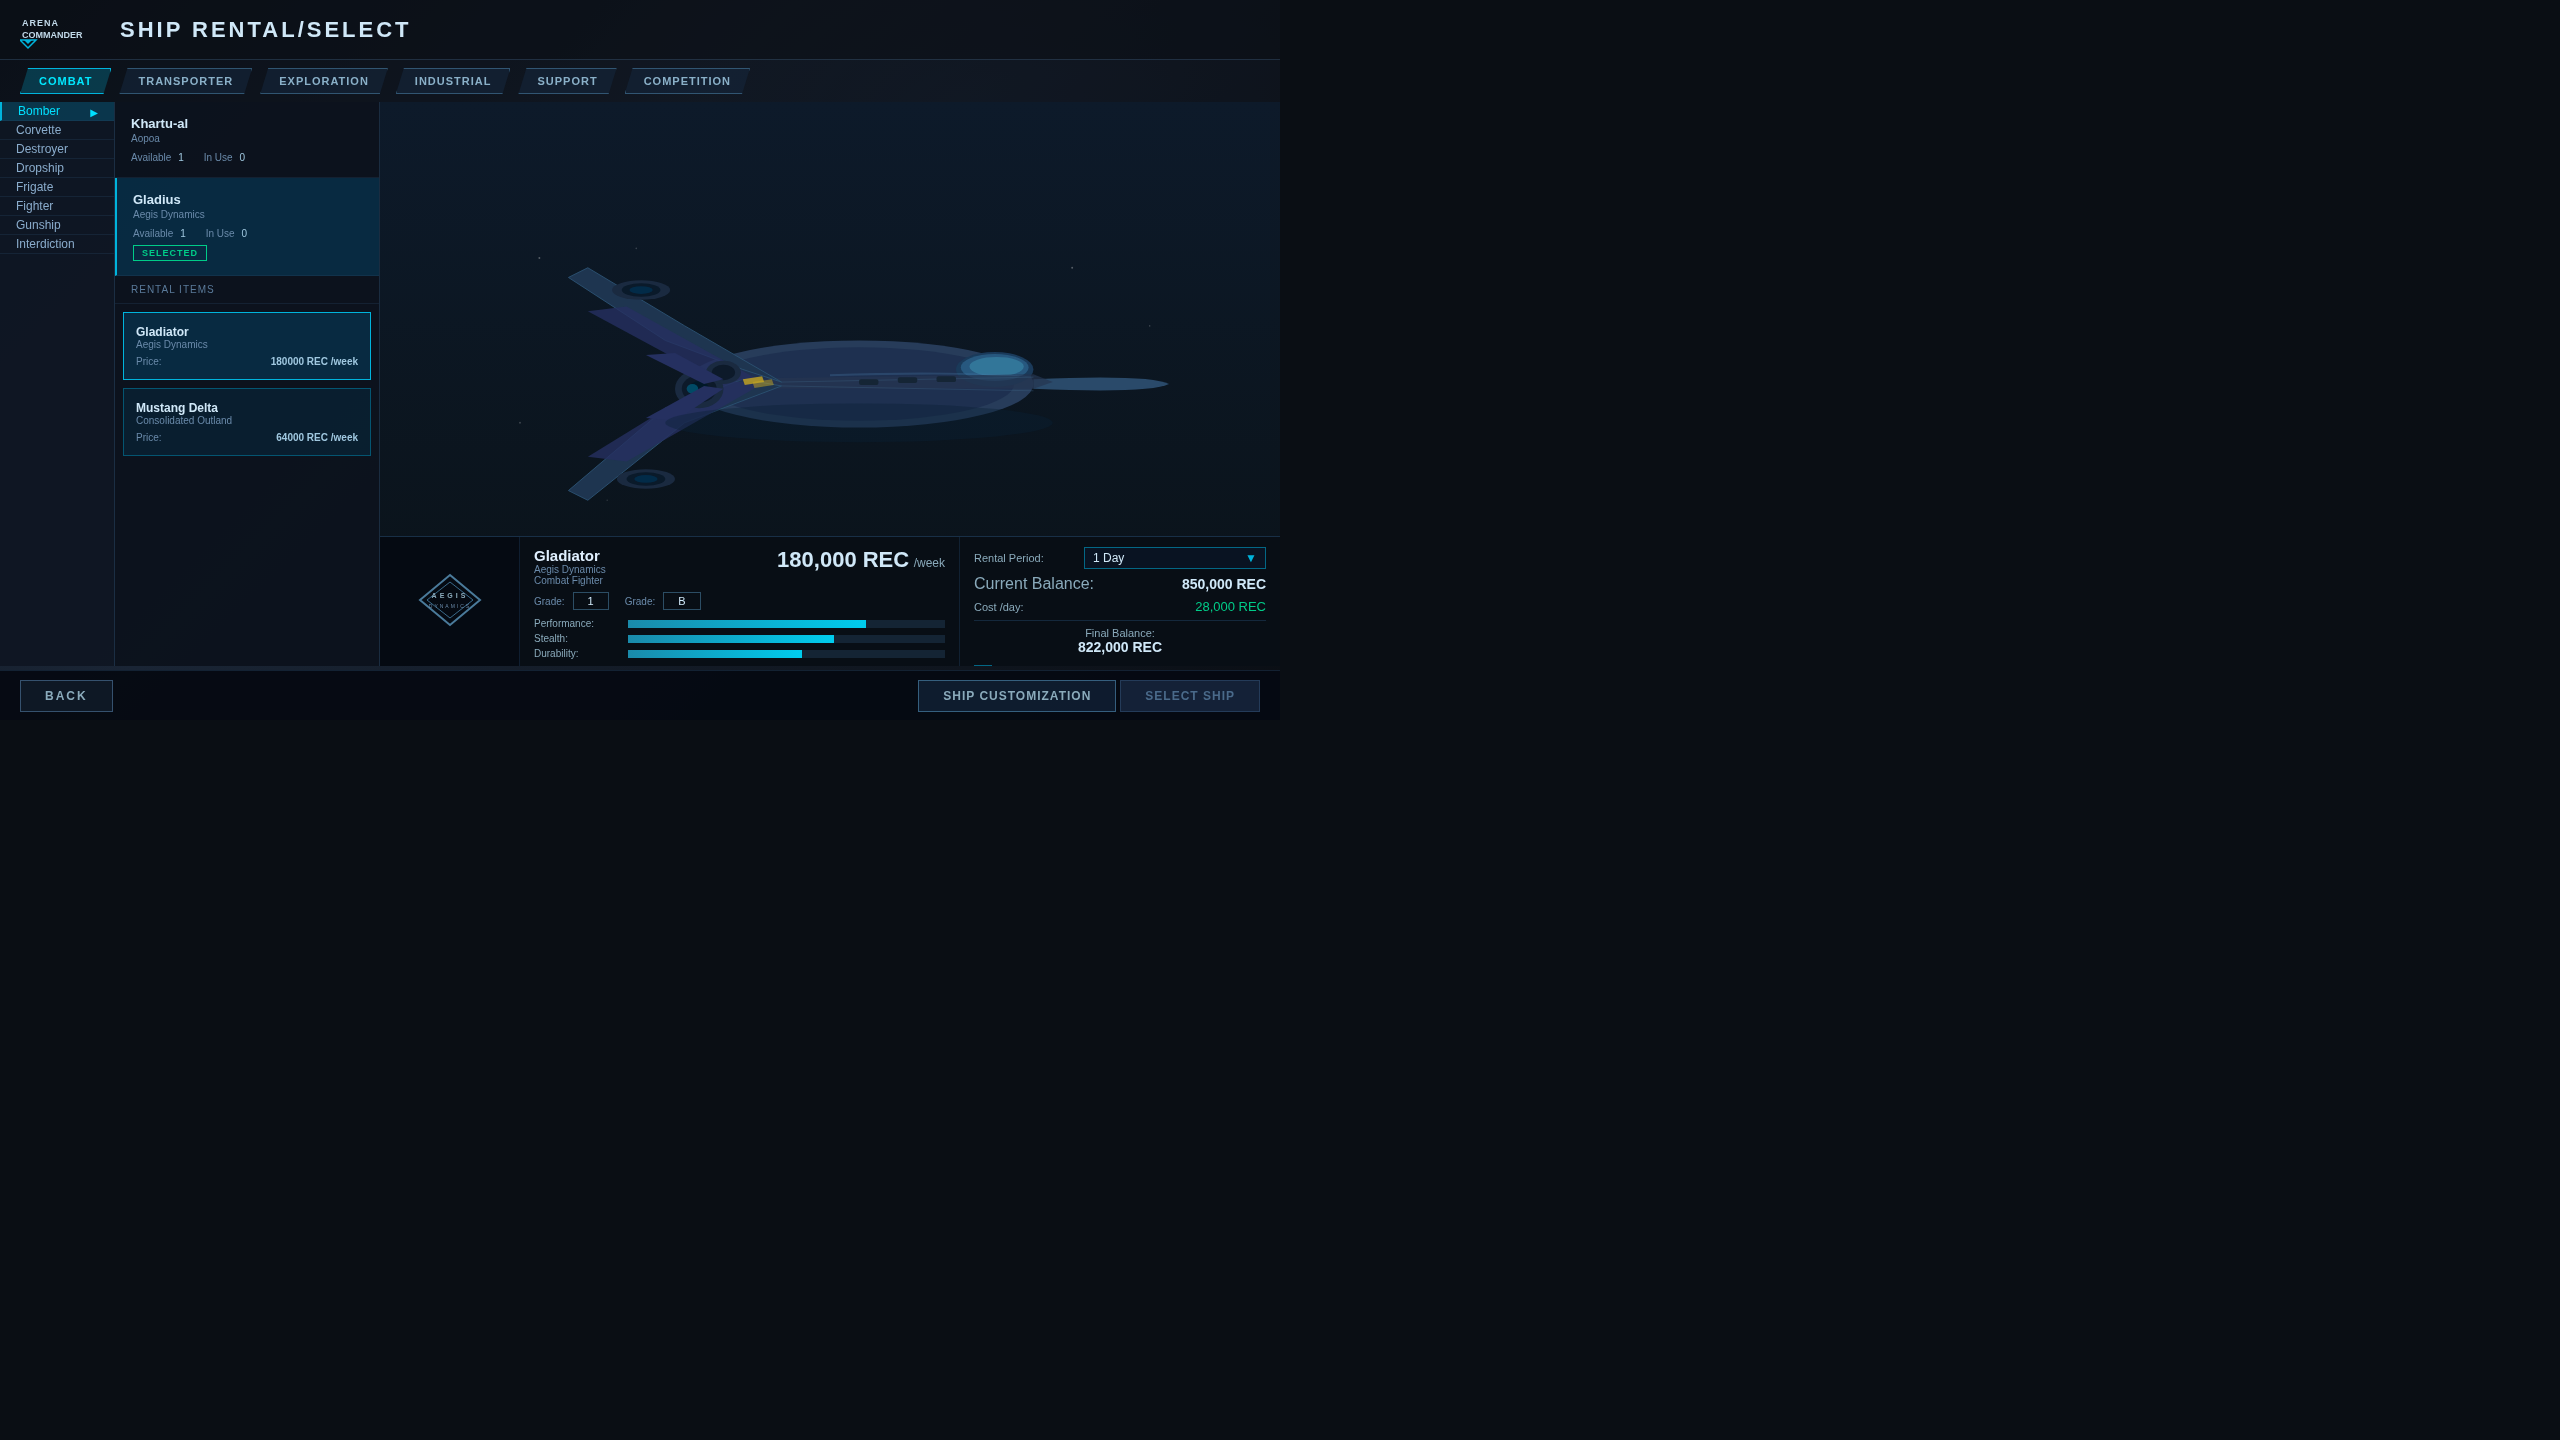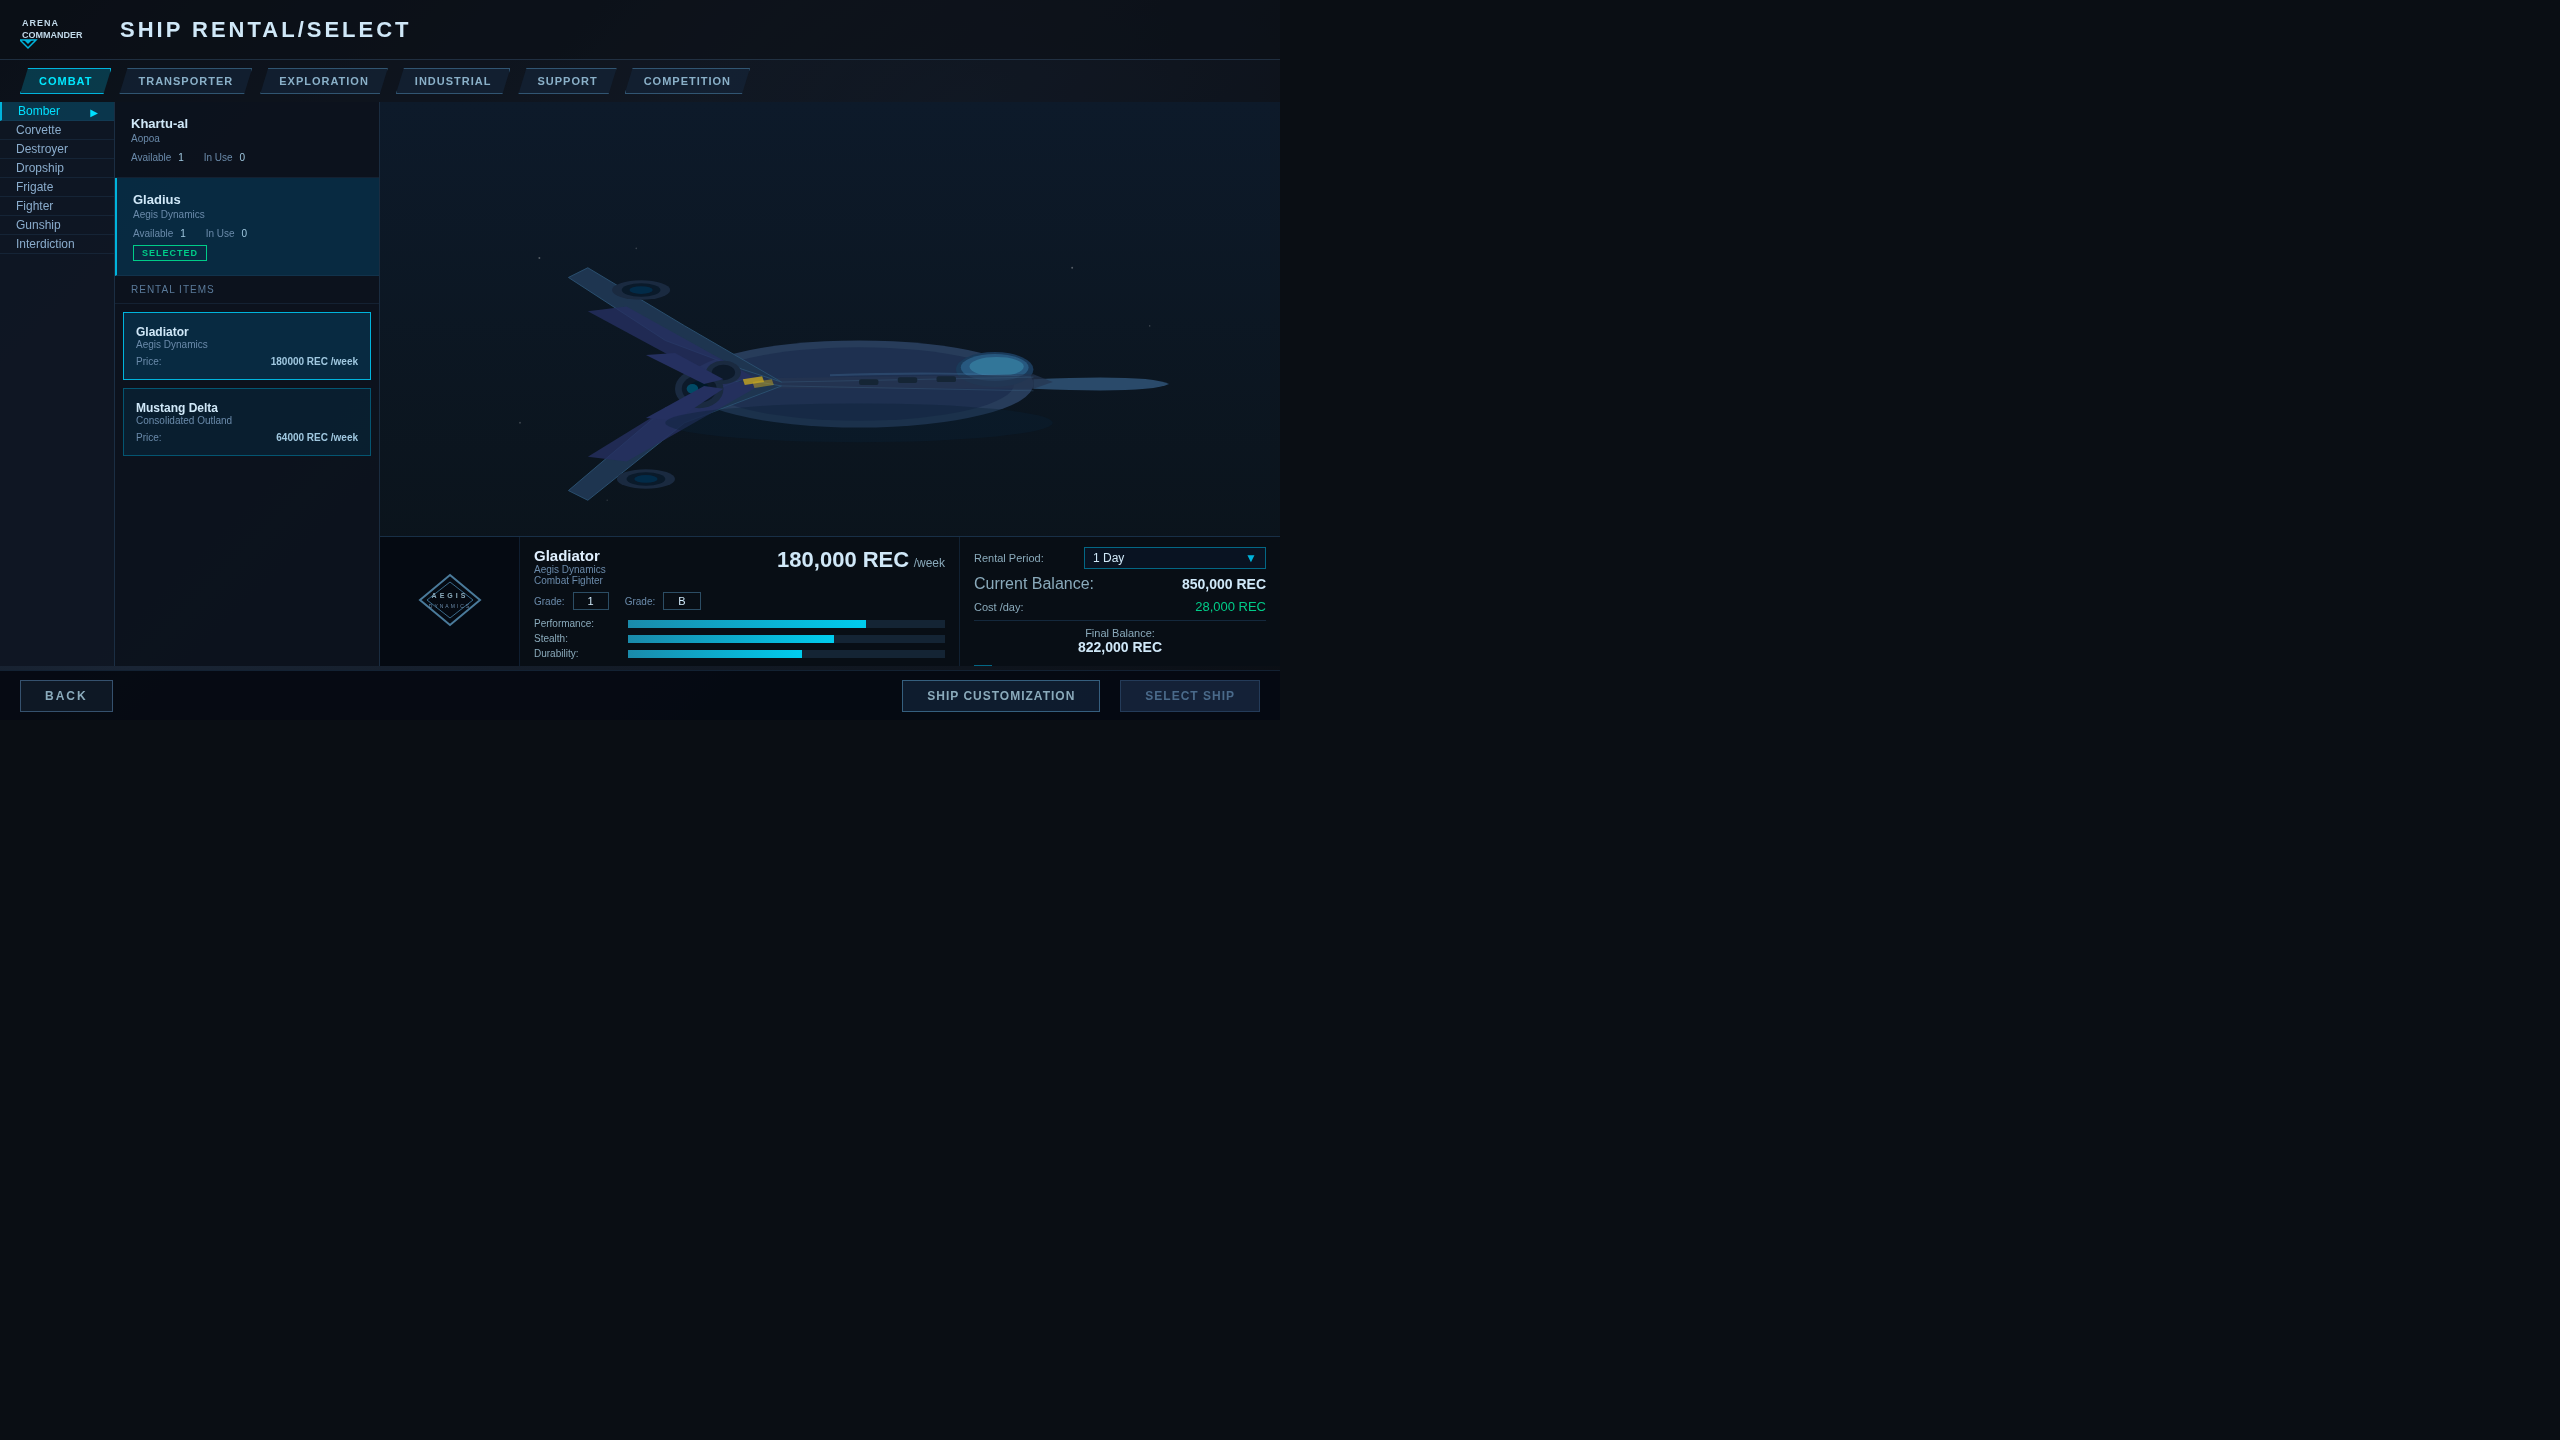--- a/index.html
+++ b/index.html
@@ -259,21 +259,21 @@
       background: rgba(15,25,40,0.9);
       border: 1px solid rgba(80,120,160,0.6);
       color: #8aaabb;
       font-size: 12px;
       font-weight: bold;
       letter-spacing: 2px;
       cursor: pointer;
     }
     .bottom-right-btns {
       display: flex;
-      gap: 20px;
+      gap: 4px;
     }
     .customize-btn {
       padding: 8px 24px;
       background: rgba(15,30,50,0.9);
       border: 1px solid rgba(80,140,180,0.6);
       color: #8aaabb;
       font-size: 12px;
       font-weight: bold;
       letter-spacing: 1px;
       cursor: pointer;

